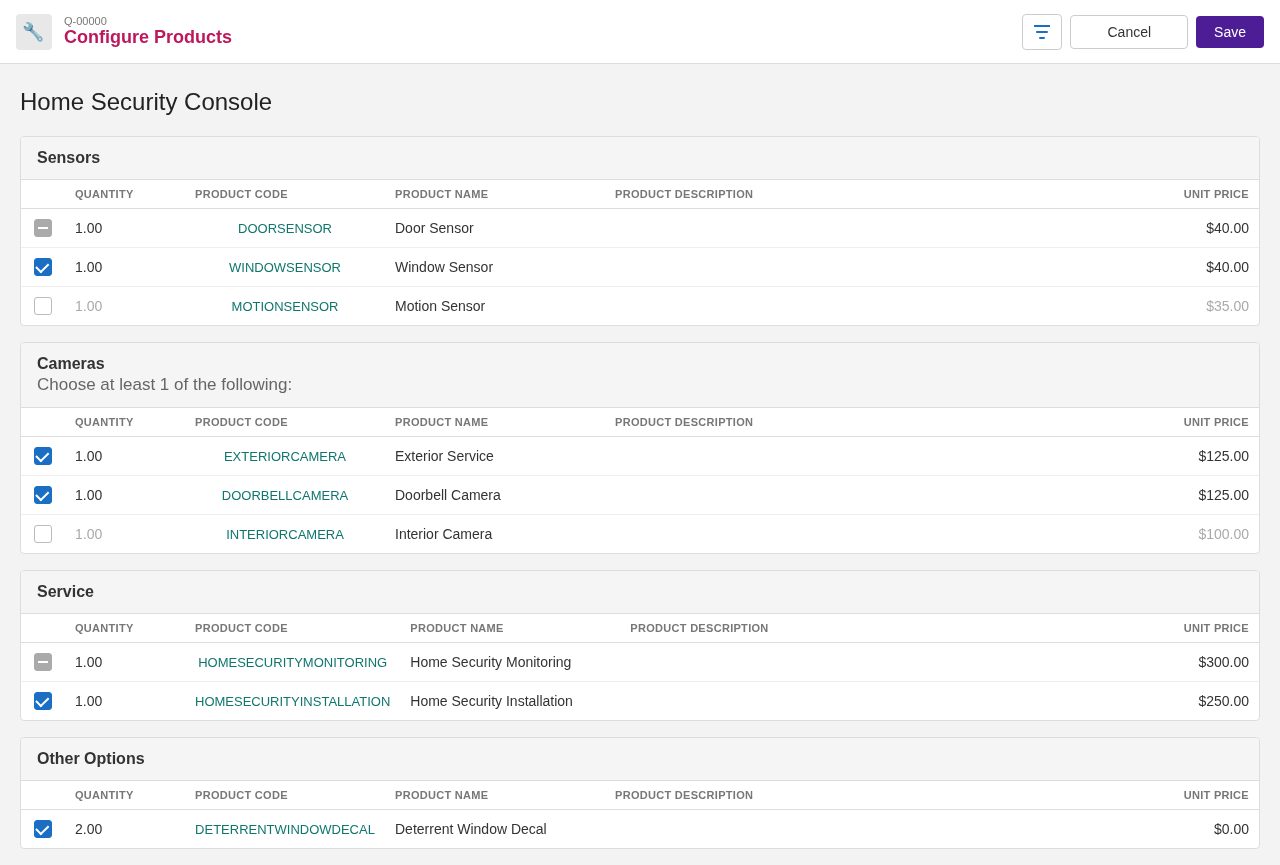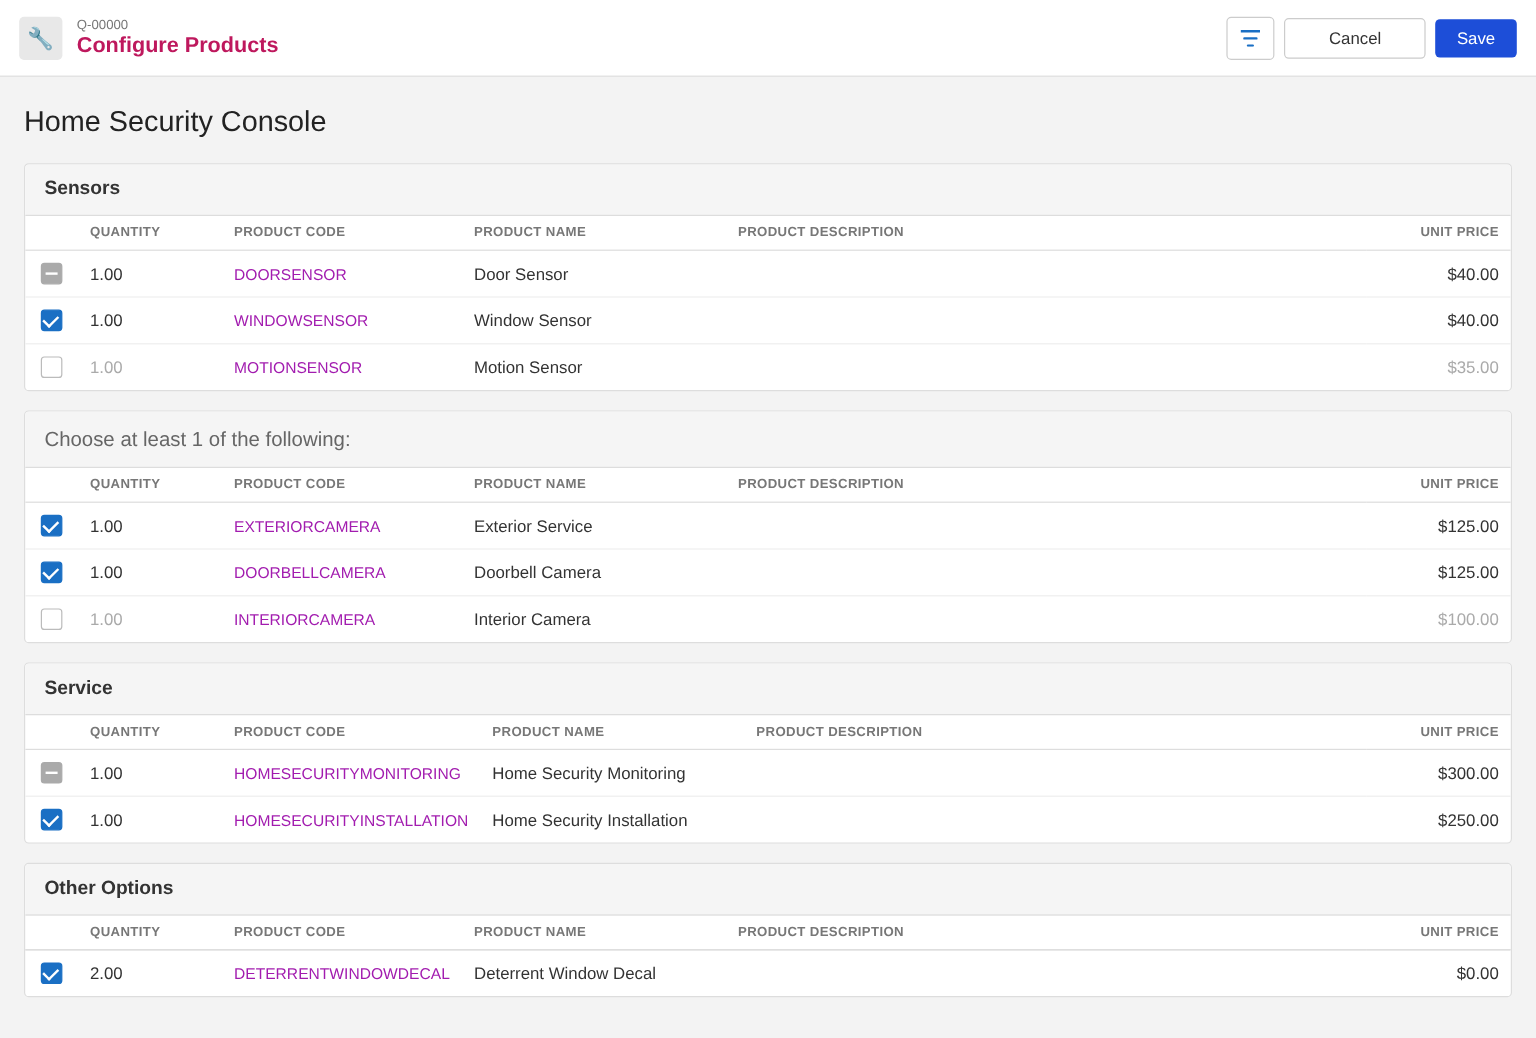--- a/index.html
+++ b/index.html
@@ -32,21 +32,21 @@
       border: 1px solid #ccc; background: #fff;
       border-radius: 4px; cursor: pointer;
       display: flex; align-items: center; justify-content: center;
       color: #1a6fc4;
     }
     .btn-cancel {
       padding: 8px 36px; border: 1px solid #ccc; background: #fff;
       border-radius: 4px; cursor: pointer; font-size: 14px; color: #333;
     }
     .btn-save {
-      padding: 8px 18px; border: none; background: #1d4ed8;
+      padding: 8px 18px; border: none; background: #4c1d95;
       border-radius: 4px; cursor: pointer; font-size: 14px; color: #fff;
       font-weight: 500;
     }
 
     
     .page-content { padding: 24px 20px; }
     .page-title { font-size: 24px; font-weight: 400; color: #222; margin-bottom: 20px; }
 
     
     .section-card {
@@ -83,21 +83,21 @@
     .product-table th.col-desc { }
     .product-table th.col-price { text-align: right; width: 120px; }
 
     .product-table td {
       padding: 10px 10px;
       border-bottom: 1px solid #eee;
       font-size: 14px;
     }
     .product-table tr:last-child td { border-bottom: none; }
     .product-table td.col-price { text-align: right; color: #333; }
-    .product-table td.col-code { color: #a21caf; font-size: 13px; }
+    .product-table td.col-code { color: #0f766e; font-size: 13px; text-align: center; }
     .product-table td.col-name { color: #333; }
 
     
     .row-unchecked td { color: #aaa; }
     .row-unchecked td.col-price { color: #aaa; }
 
     
     .custom-checkbox {
       width: 18px; height: 18px;
       border: 1px solid #bbb;
@@ -203,20 +203,21 @@
               <td class="col-code">MOTIONSENSOR</td>
               <td class="col-name">Motion Sensor</td>
               <td class="col-desc"></td>
               <td class="col-price">$35.00</td>
             </tr>
           </tbody>
         </table>
       </div>
       <div class="section-card">
         <div class="section-header">
+          <div class="section-title">Cameras</div>
           <div class="section-subtitle">Choose at least 1 of the following:</div>
         </div>
         <table class="product-table">
           <thead>
             <tr>
               <th class="col-check"></th>
               <th class="col-qty">QUANTITY</th>
               <th class="col-code">PRODUCT CODE</th>
               <th class="col-name">PRODUCT NAME</th>
               <th class="col-desc">PRODUCT DESCRIPTION</th>

